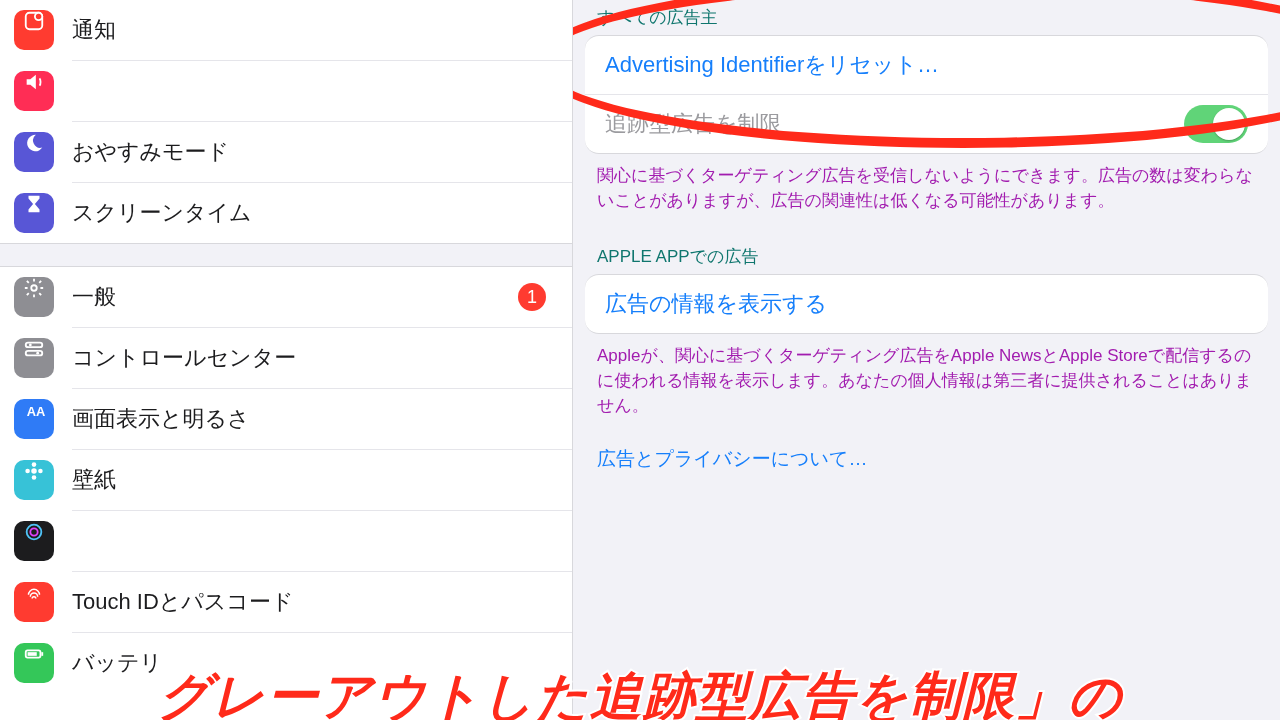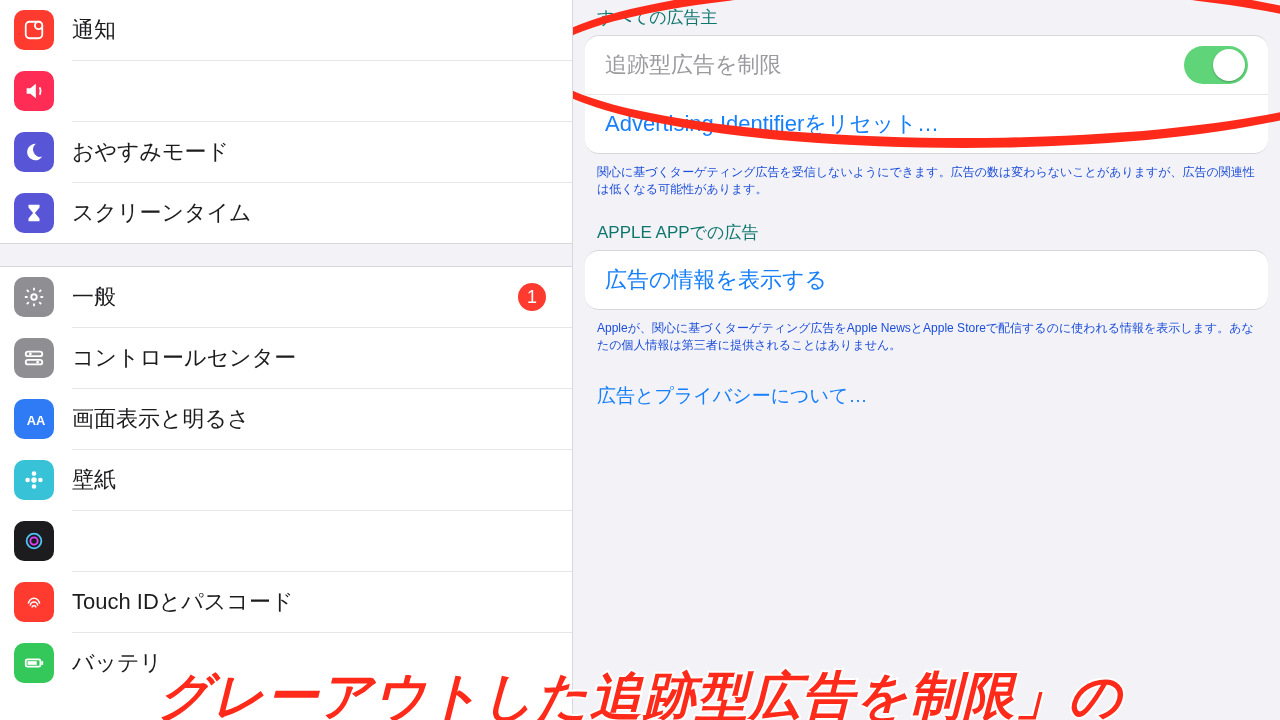--- a/index.html
+++ b/index.html
@@ -1,38 +1,38 @@
 <!DOCTYPE html>
 <html><head>
 <meta charset="utf-8">
 <style>
   html,body{margin:0;padding:0;width:1280px;height:720px;overflow:hidden;font-family:-apple-system,"Hiragino Sans","Hiragino Kaku Gothic ProN","Yu Gothic",sans-serif;background:#f2f2f7;color:#1c1c1e}
   .root{display:flex;height:100%}
   
   .sidebar{width:573px;height:100%;background:#fff;border-right:1px solid #d8d8dc;box-sizing:border-box;overflow:hidden}
   .sb-gap{height:22px;background:#f2f2f7;border-top:1px solid #d8d8dc;border-bottom:1px solid #d8d8dc}
   .sb-item{display:flex;align-items:center;height:60px;padding-left:14px;box-sizing:border-box;cursor:pointer}
-  .sb-ic{width:40px;height:40px;border-radius:10px;display:flex;align-items:center;justify-content:center;color:#fff;flex:0 0 40px}
+  .sb-ic{width:40px;height:40px;border-radius:10px;display:flex;align-items:flex-start;justify-content:center;color:#fff;flex:0 0 40px}
   .sb-ic svg{width:22px;height:22px;fill:#fff}
   .sb-label{font-size:22px;margin-left:18px;flex:1}
   .sb-sep{height:1px;background:#e5e5ea;margin-left:72px}
   .badge{width:28px;height:28px;border-radius:14px;background:#ff3b30;color:#fff;font-size:18px;display:flex;align-items:center;justify-content:center;margin-right:26px}
   
   .detail{flex:1;height:100%;overflow:hidden;background:#f2f2f7;position:relative}
   .section-header{font-size:17px;color:#0f766e;padding:4px 24px 6px 24px}
   .card{background:#fff;border-top:1px solid #d8d8dc;border-bottom:1px solid #d8d8dc;margin:0 8px 0 8px;border-radius:14px;overflow:hidden}
   .detail .card{margin:0 12px}
   .row{display:flex;align-items:center;min-height:58px;padding:0 20px;font-size:22px}
   .row + .row{border-top:1px solid #e5e5ea}
   .row .txt{flex:1}
   .row .txt.gray{color:#9b9b9f}
   .row .txt.link{color:#167ffb}
   .toggle{width:64px;height:38px;border-radius:19px;background:#60d478;position:relative}
   .toggle .knob{position:absolute;top:3px;right:3px;width:32px;height:32px;border-radius:16px;background:#fff;box-shadow:0 1px 2px rgba(0,0,0,.25)}
-  .footer{font-size:12px;color:#1d4ed8;line-height:1.45;padding:10px 24px 18px 24px}
+  .footer{font-size:17px;color:#a21caf;line-height:1.45;padding:10px 24px 18px 24px}
   .link-standalone{font-size:19px;color:#167ffb;padding:10px 24px}
   
   .anno-ring{position:absolute;border:10px solid #ff2a1a;border-radius:50%;pointer-events:none}
   
   .caption{position:absolute;left:0;right:0;bottom:-12px;text-align:center;font-weight:900;font-style:italic;font-size:52px;color:#ff2a1a;-webkit-text-stroke:4px #fff;paint-order:stroke fill;letter-spacing:1px;white-space:nowrap}
 </style>
 </head>
 <body>
 
 <div class="root">
@@ -151,32 +151,32 @@
       </div>
       <div class="sb-label">バッテリ</div>
     </div>
   </div>
 
   <div class="detail">
     <div style="height:2px"></div>
     <div class="section-header">すべての広告主</div>
     <div class="card">
       <div class="row">
+        <div class="txt link">Advertising Identifierをリセット…</div>
+      </div>
+      <div class="row">
         <div class="txt gray">追跡型広告を制限</div>
         <div class="toggle">
             <div class="knob"></div>
           </div>
       </div>
-      <div class="row">
-        <div class="txt link">Advertising Identifierをリセット…</div>
-      </div>
     </div>
     <div class="footer">関心に基づくターゲティング広告を受信しないようにできます。広告の数は変わらないことがありますが、広告の関連性は低くなる可能性があります。</div>
 
-    <div class="section-header" style="margin-top:0">APPLE APPでの広告</div>
+    <div class="section-header" style="margin-top:10px">APPLE APPでの広告</div>
     <div class="card">
       <div class="row">
         <div class="txt link">広告の情報を表示する</div>
       </div>
     </div>
     <div class="footer">Appleが、関心に基づくターゲティング広告をApple NewsとApple Storeで配信するのに使われる情報を表示します。あなたの個人情報は第三者に提供されることはありません。</div>
 
     <div class="link-standalone">広告とプライバシーについて…</div>
 
     <div class="anno-ring" style="left:-40px;top:-22px;width:840px;height:150px"></div>

